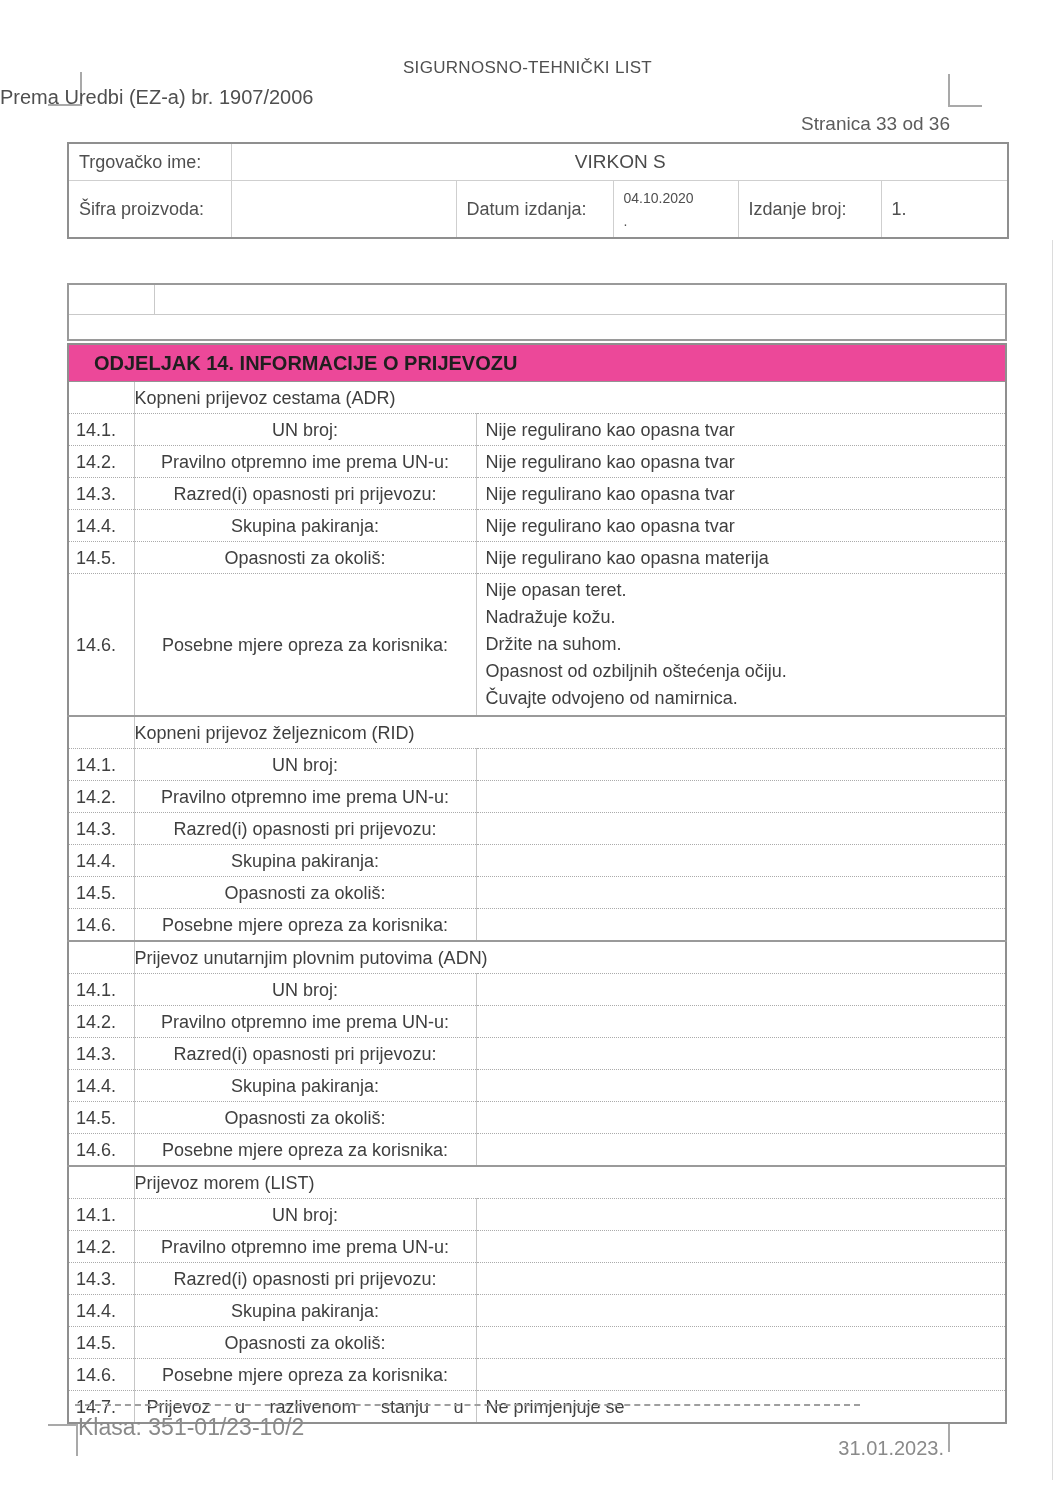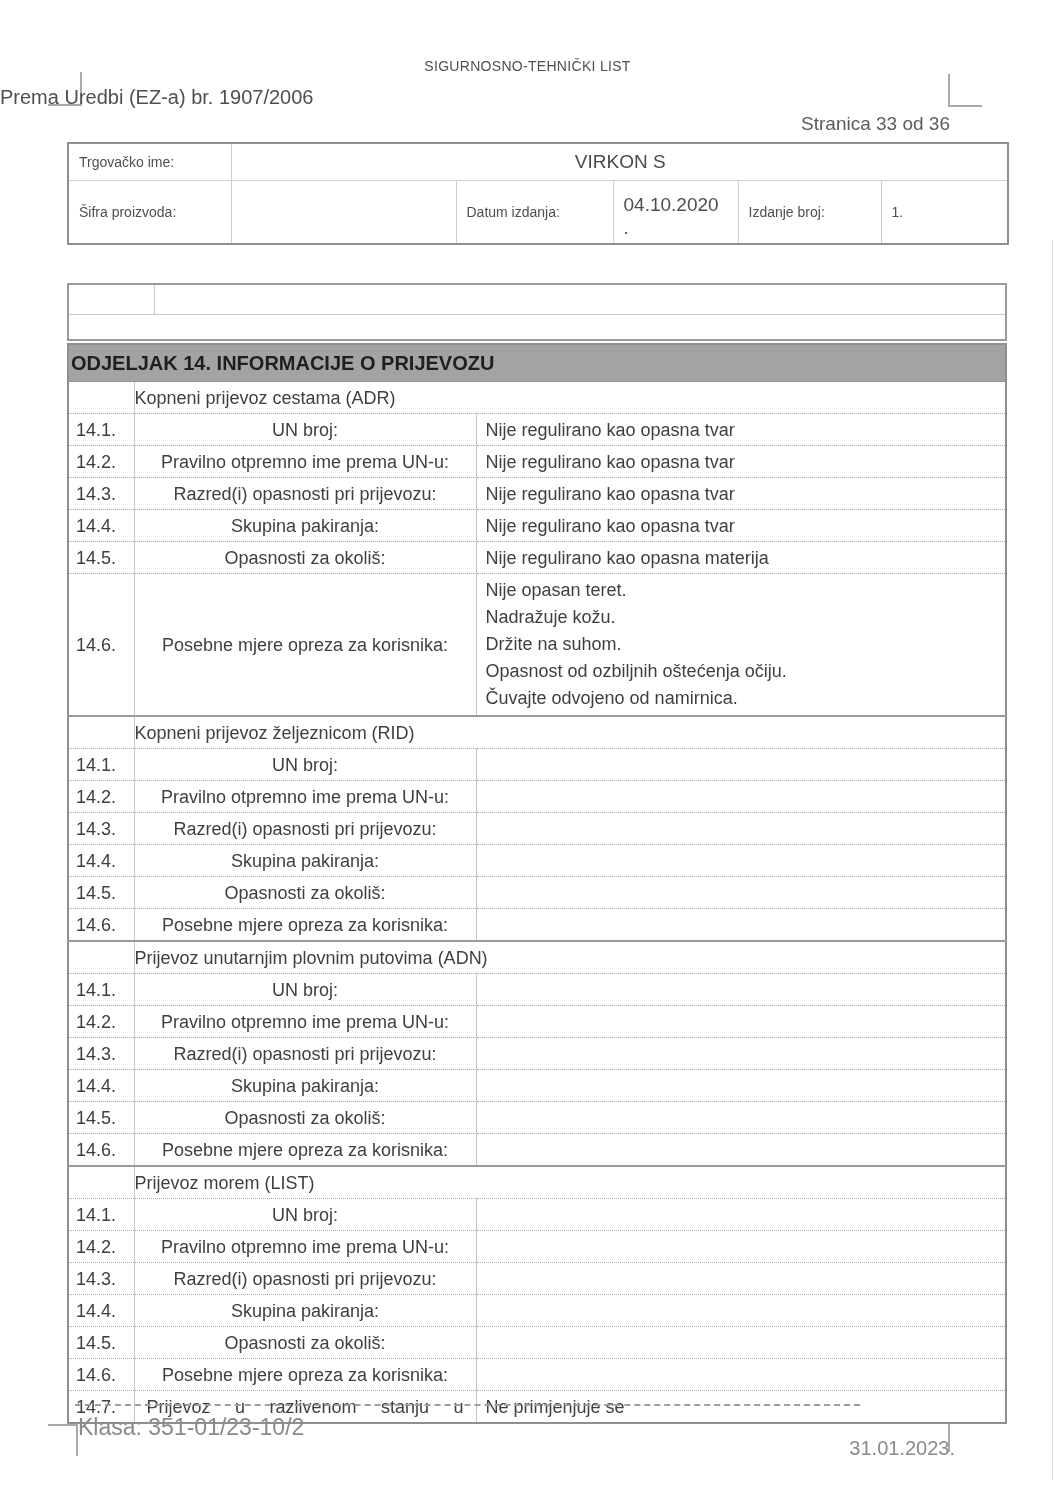--- a/index.html
+++ b/index.html
@@ -2,71 +2,71 @@
 <html><head>
 <meta charset="utf-8">
 <style>
   html,body{margin:0;padding:0;background:#ffffff;}
   .page{
     position:relative;width:1055px;height:1495px;background:#ffffff;
     font-family:"Liberation Sans",sans-serif;color:#404040;overflow:hidden;
   }
   
   .doc-title{position:absolute;top:58px;left:0;width:100%;text-align:center;
-    font-size:14px;font-weight:500;color:#4f4f4f;letter-spacing:.3px;}
+    font-size:17px;font-weight:500;color:#4f4f4f;letter-spacing:.3px;}
   .doc-subtitle{position:absolute;top:86px;left:0;width:100%;text-align:left;
     font-size:20px;color:#4f4f4f;}
   .page-number{position:absolute;top:113px;right:105px;font-size:19px;color:#5c5c5c;}
 
   
   .mark{position:absolute;}
   .mark-tl{left:48px;top:72px;width:32px;height:32px;border-right:2px solid #a9a9a9;border-bottom:2px solid #a9a9a9;}
   .mark-tr{left:948px;top:74px;width:32px;height:31px;border-left:2px solid #a9a9a9;border-bottom:2px solid #a9a9a9;}
   .mark-bl{left:48px;top:1424px;width:28px;height:30px;border-top:2px solid #a9a9a9;border-right:2px solid #a9a9a9;}
   .mark-br{left:948px;top:1422px;width:36px;height:28px;border-left:2px solid #a9a9a9;border-top:2px solid #a9a9a9;}
   .edge-artifact{position:absolute;left:1052px;top:240px;width:1px;height:1240px;background:#dcdcdc;}
 
   
   table{border-collapse:collapse;table-layout:fixed;}
   td{vertical-align:middle;overflow:hidden;}
 
   
   .product-table{position:absolute;left:67px;top:142px;width:940px;border:2px solid #8f8f8f;}
-  .product-table td{border:1px solid #cfcfcf;font-size:14px;color:#4f4f4f;padding:4px 10px;}
+  .product-table td{border:1px solid #cfcfcf;font-size:18px;color:#4f4f4f;padding:4px 10px;}
   .product-table .r1 td{height:28px;}
   .product-table .r2 td{height:46px;}
   .product-table .trade-value{text-align:center;color:#4a4a4a;font-size:19px;padding-left:12px;}
-  .product-table .date-cell{vertical-align:top;padding-top:12px;font-size:19px;line-height:23px;}
+  .product-table .date-cell{vertical-align:top;padding-top:6px;font-size:14px;line-height:23px;}
 
   
   .mini-table{position:absolute;left:67px;top:283px;width:940px;border:2px solid #9a9a9a;}
   .mini-table td{border:1px solid #c9c9c9;}
   .mini-table .rA td{height:27px;}
   .mini-table .rB td{height:22px;}
 
   
   .main-table{position:absolute;left:67px;top:343px;width:940px;border:2px solid #8f8f8f;}
   .main-table td{font-size:18px;color:#3f3f3f;line-height:24px;}
-  .main-table tr.section-header td{background:#a3a3a3;color:#1f1f1f;font-weight:bold;
-      font-size:20px;padding:5px 2px;height:26px;border-bottom:1px solid #949494;}
+  .main-table tr.section-header td{background:#ec4899;color:#1f1f1f;font-weight:bold;
+      font-size:20px;padding:5px 25px;height:26px;border-bottom:1px solid #949494;}
   .main-table td.num{width:66px;border-right:1px solid #c6c6c6;padding:3px 7px;}
   .main-table td.lab{width:342px;border-right:1px solid #c6c6c6;padding:3px 12px;text-align:center;}
   .main-table td.val{padding:3px 9px;}
   .main-table td.sub{padding:3px 0;}
   .main-table tr.data-row td{height:25px;border-bottom:1px dotted #ababab;}
   .main-table tr.subtitle-row td{height:25px;border-bottom:1px dotted #ababab;}
   .main-table tr.group-sep td{border-top:2px solid #9a9a9a;}
   .main-table tr.data-row td.val div{line-height:27px;}
   .main-table td.lab.just{text-align:justify;text-align-last:justify;word-spacing:8px;}
 
   
   .footer-divider{position:absolute;left:75px;top:1404px;width:785px;border-top:2px dashed #9f9f9f;}
   .footer-klasa{position:absolute;left:78px;top:1412px;font-size:23px;color:#8a8a8a;line-height:30px;}
   .footer-urbroj{position:absolute;left:78px;top:1442px;font-size:20px;color:#8a8a8a;line-height:30px;}
-  .footer-date{position:absolute;right:100px;top:1437px;font-size:20px;color:#8a8a8a;}
+  .footer-date{position:absolute;right:111px;top:1437px;font-size:20px;color:#8a8a8a;}
 </style>
 </head>
 <body>
 
 <div class="page">
 
   <div class="mark mark-tl"></div>
   <div class="mark mark-tr"></div>
   <div class="mark mark-bl"></div>
   <div class="mark mark-br"></div>

